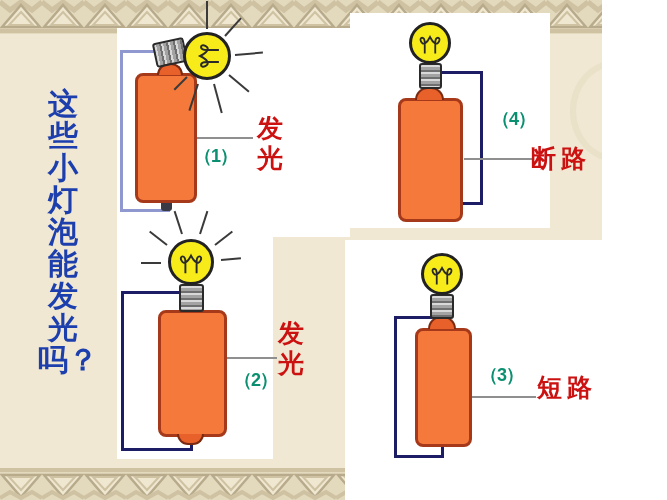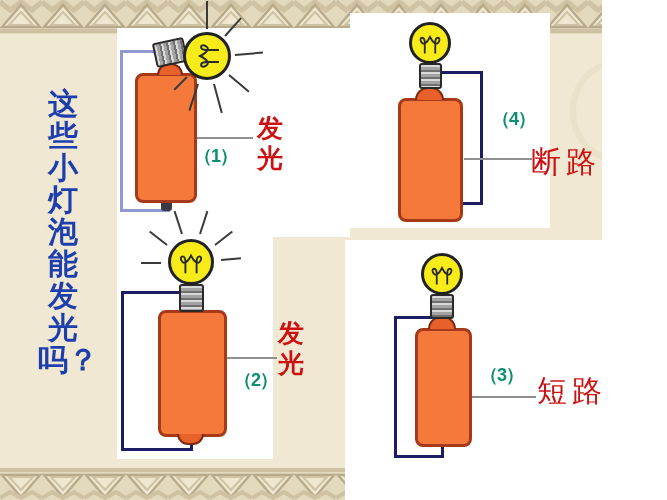--- a/index.html
+++ b/index.html
@@ -31,21 +31,21 @@
   .pointer{position:absolute;height:2px;background:#8f8f8f;z-index:2;}
   
   .question{
     position:absolute;left:38px;top:88px;width:50px;z-index:2;
     color:#1d3fae;font-size:30px;font-weight:bold;line-height:32px;
     word-break:break-all;text-align:center;letter-spacing:0;
   }
   .numlabel{position:absolute;color:#0a9070;font-size:18px;font-weight:bold;z-index:4;letter-spacing:-1px;}
   .result-v{position:absolute;width:30px;color:#cc1111;font-size:26px;font-weight:bold;line-height:30px;
     word-break:break-all;text-align:right;z-index:4;}
-  .result-h{position:absolute;color:#cc1111;font-size:30px;font-weight:normal;letter-spacing:5px;z-index:4;white-space:nowrap;}
+  .result-h{position:absolute;color:#cc1111;font-size:25px;font-weight:bold;letter-spacing:5px;z-index:4;white-space:nowrap;}
   .motif{position:absolute;border:6px solid #d9cdae;border-radius:50%;opacity:.25;z-index:0;}
 </style>
 </head>
 <body>
 
 <div id="stage">
 
   <svg class="border-strip" style="top:0;height:34px;">
     <defs>
       <pattern id="triup" width="42" height="34" patternUnits="userSpaceOnUse">

